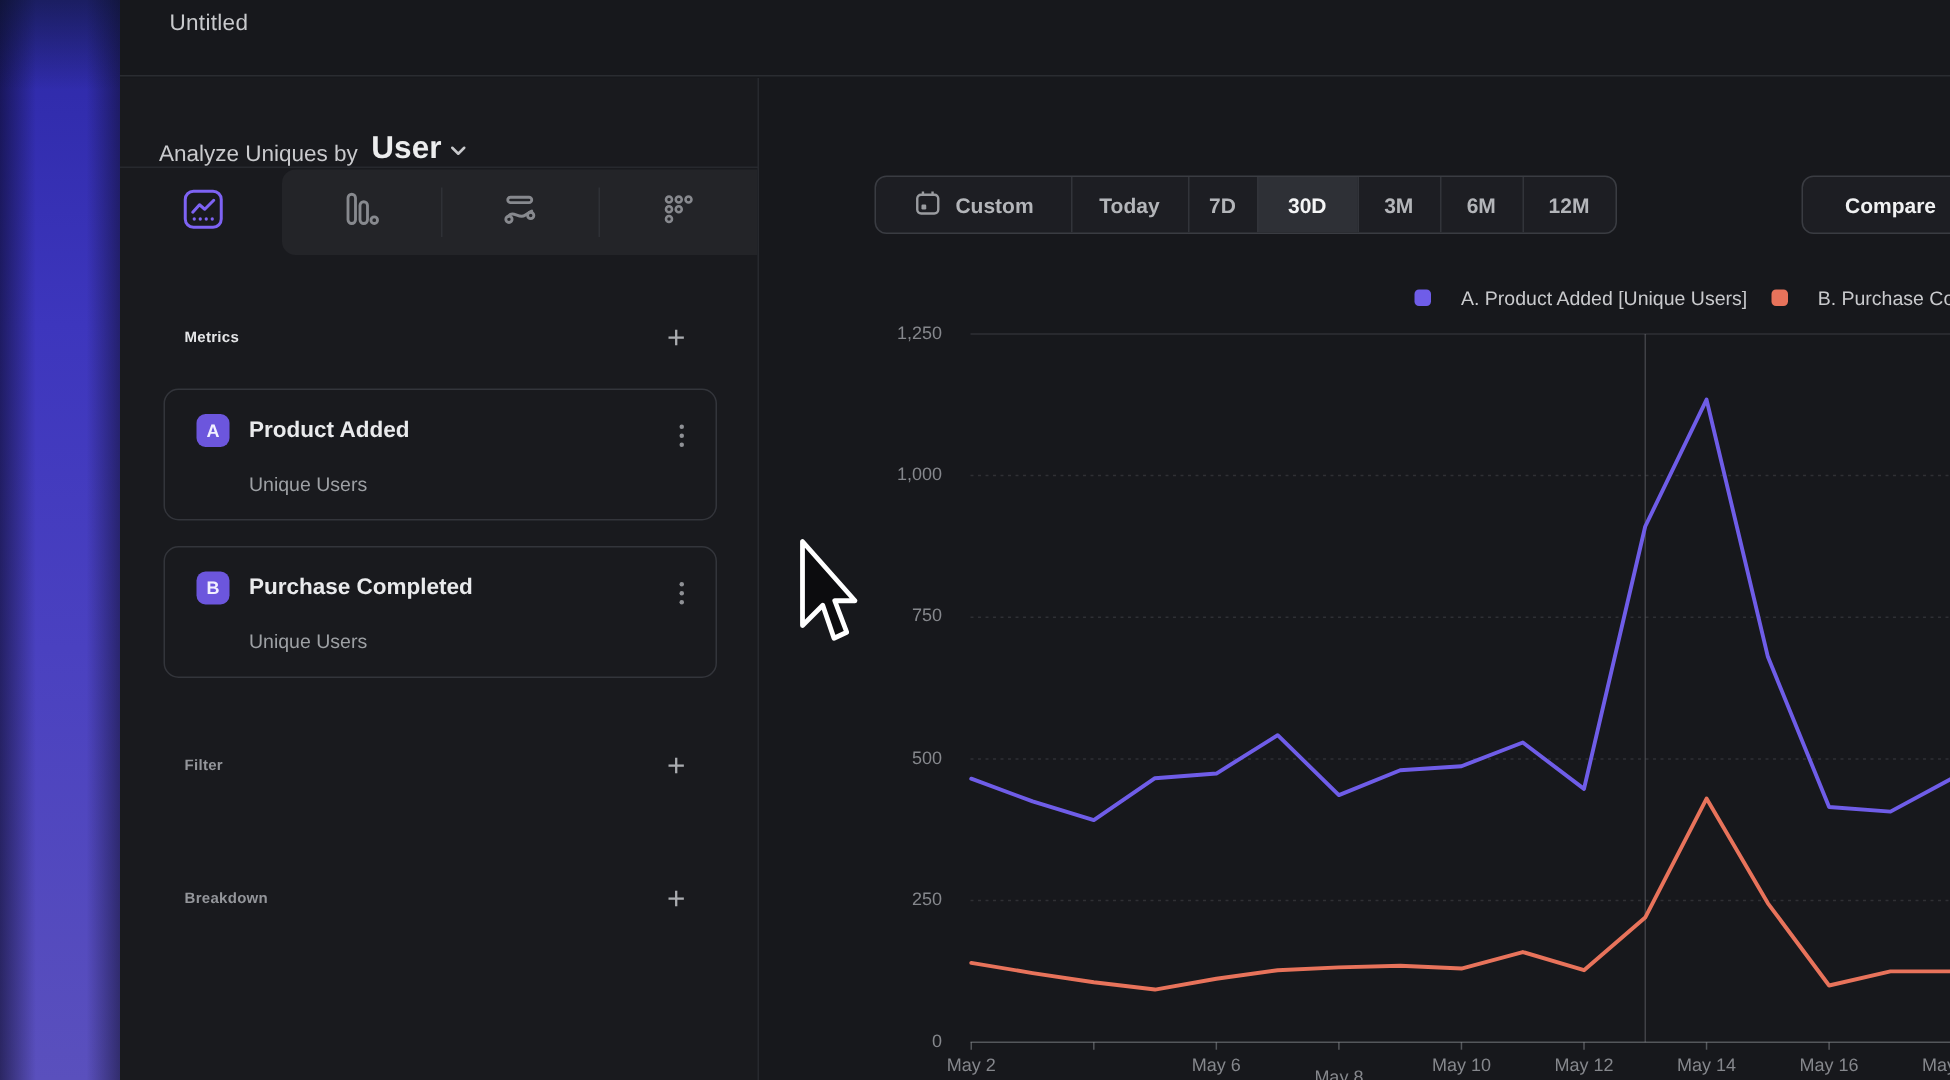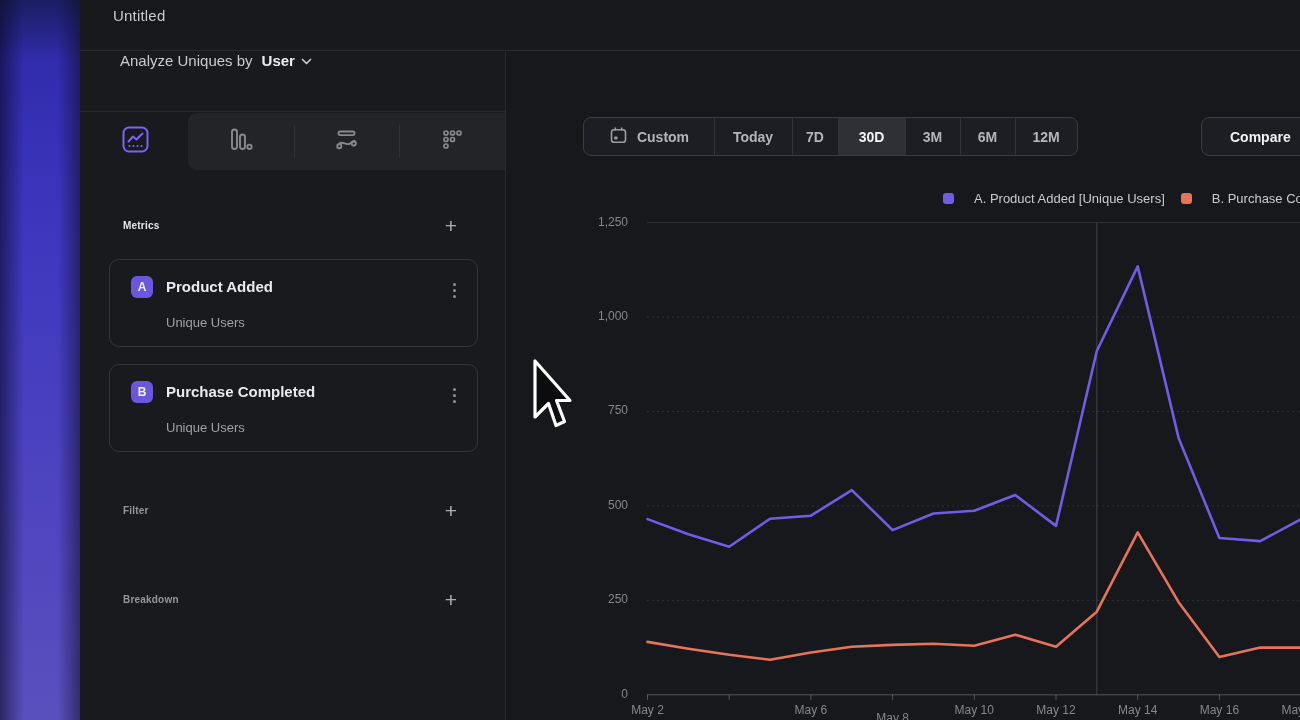--- a/index.html
+++ b/index.html
@@ -18,25 +18,25 @@
   .content { position:absolute; left:80px; top:0; width:1220px; height:720px; }
 
   .topbar { position:absolute; left:0; top:0; width:1220px; height:51px;
     border-bottom:1px solid #2a2c31;text-decoration:underline; }
   .page-title { position:absolute; left:33px; top:7px; font-size:15px; color:#c8c9cc; letter-spacing:.2px; }
 
   
   .sidebar { position:absolute; left:0; top:52px; width:426px; height:668px;
     background:#191a1e; border-right:1px solid #27292e; }
   .analyze-row { position:absolute; left:0; top:0; width:426px; height:60px;
-    border-bottom:1px solid #27292e; display:flex; align-items:flex-start; padding-left:40px; }
+    border-bottom:1px solid #27292e; display:flex; align-items:flex-end; padding-left:26px; }
   .analyze-label { font-size:15px; color:#c9cacd; }
   .analyze-select { display:flex; align-items:center; gap:6px; margin-left:9px;
     background:none; border:none; cursor:pointer; }
-  .analyze-value { font-size:15px; font-weight:bold; color:#ecedee; }
+  .analyze-value { font-size:21px; font-weight:bold; color:#ecedee; }
 
   .tabs { position:absolute; left:3px; top:61px; width:422px; height:57px; display:flex; }
   .tab { flex:0 0 105px; display:flex; align-items:center; justify-content:center; cursor:pointer; }
   .tab-strip { display:flex; width:317px; background:#232428; border-radius:9px 0 0 9px; }
   .tab-strip .tab { flex:1; position:relative; }
   .tab-strip .tab + .tab::before { content:""; position:absolute; left:0; top:12px; bottom:12px;
     width:1px; background:#2f3136; }
 
   .section-header { position:absolute; left:43px; right:48px; display:flex;
     align-items:center; justify-content:space-between; }

